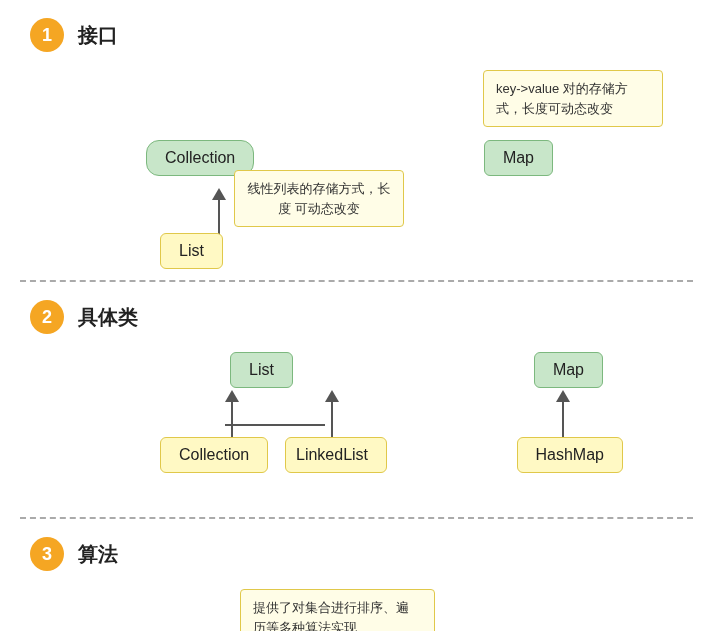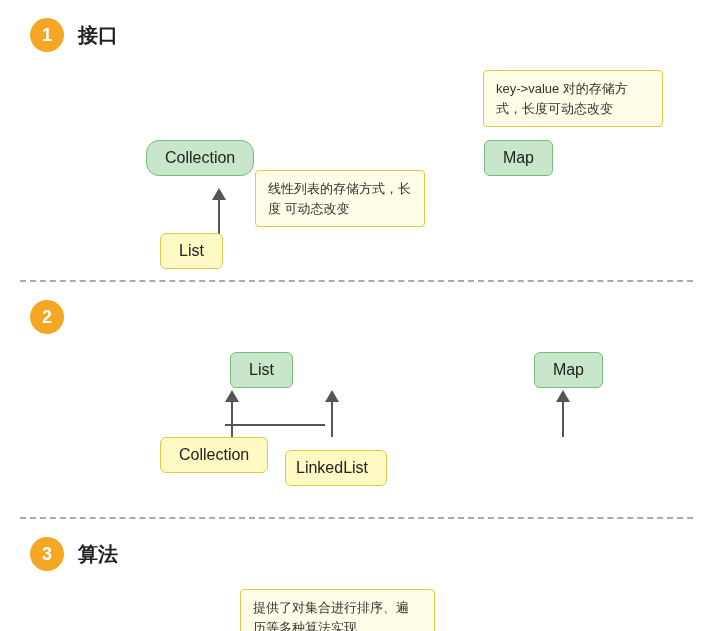--- a/index.html
+++ b/index.html
@@ -150,40 +150,41 @@
 
     <div class="callout" style="right: 20px; top: 0px; width: 180px;">
       <span>key-&gt;value 对的存储方
 式，长度可动态改变</span>
     </div>
 
     <div class="green-box" style="position:absolute; top: 70px; right: 130px;">Map</div>
 
     <div class="green-box" style="position:absolute; top: 70px; left: 116px; border-radius: 13px;">Collection</div>
 
-    <div class="callout" style="left: 225px; top: 100px; width: 170px;">
+    <div class="callout" style="left: 204px; top: 100px; width: 170px; text-align: center;">
       <span>线性列表的存储方式，长度
 可动态改变</span>
     </div>
 
     <div class="arrow-up" style="left: 182px; top: 118px;">
       <div class="arrow-head-up"></div>
       <div class="arrow-line" style="height:44px;"></div>
     </div>
 
     <div class="yellow-box" style="position:absolute; top: 163px; left: 130px;">List</div>
 
   </div>
 </div>
 
 <hr class="section-divider">
 
 <div class="section" style="padding-bottom:0;">
   <div class="section-header">
     <div class="circle-num">2</div>
+    <span class="section-title">具体类</span>
   </div>
 
   <div id="section2-diagram">
 
     <div class="green-box" style="position:absolute; top:0; left: 200px;">List</div>
 
     <div class="green-box" style="position:absolute; top:0; right: 80px;">Map</div>
 
     <div class="arrow-up" style="left: 195px; top: 38px;">
       <div class="arrow-head-up"></div>
@@ -199,22 +200,23 @@
       <line x1="0" y1="3" x2="100" y2="3" stroke="#555" stroke-width="2"></line>
     </svg>
 
     <div class="arrow-up" style="right: 113px; top: 38px; position:absolute;">
       <div class="arrow-head-up"></div>
       <div class="arrow-line" style="height:35px;"></div>
     </div>
 
     <div class="yellow-box" style="position:absolute; top: 85px; left: 130px;">Collection</div>
 
-    <div class="yellow-box" style="position:absolute; top: 98px; left: 255px; padding-left: 10px;">LinkedList</div>
-
+    <div class="yellow-box" style="position:absolute; top: 85px; left: 255px; padding-left: 10px;">LinkedList</div>
+
+    <div class="yellow-box" style="position:absolute; top: 85px; right: 60px;">HashMap</div>
 
   </div>
 </div>
 
 <hr class="section-divider">
 
 <div class="section">
   <div class="section-header">
     <div class="circle-num">3</div>
     <span class="section-title">算法</span>

